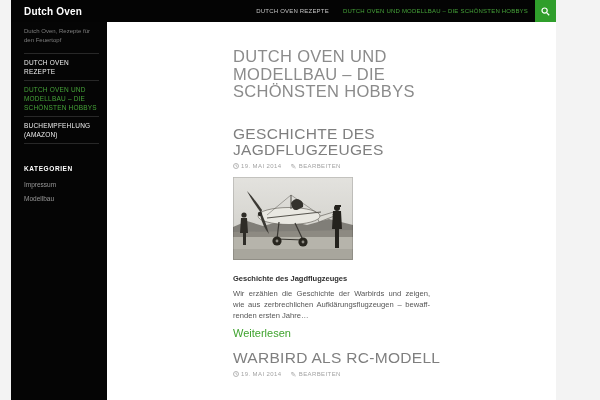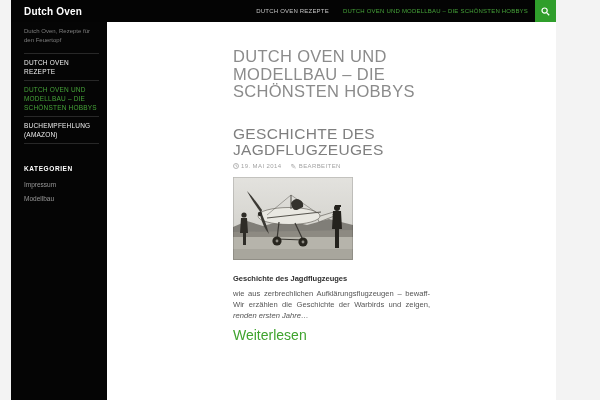--- a/index.html
+++ b/index.html
@@ -38,22 +38,22 @@
   .post-title{margin:0;font-size:15.5px;line-height:16.5px;font-weight:400;letter-spacing:.3px;color:#7f7f7f;text-transform:uppercase;}
   .post-title a{color:inherit;text-decoration:none;cursor:pointer;}
   .nowrap{white-space:nowrap;}
   .meta{margin-top:4px;display:flex;align-items:center;gap:9px;font-size:6px;letter-spacing:.4px;color:#a3a3a3;text-transform:uppercase;}
   .meta .m{display:flex;align-items:center;gap:2px;cursor:pointer;}
   .pencil{font-size:7px;line-height:1;color:#a3a3a3;}
   figure.photo{margin:7px 0 0;padding:0;width:120px;height:83px;cursor:pointer;}
   .caption{margin:14px 0 0;font-size:7.5px;font-weight:bold;color:#2f2f2f;}
   .excerpt{margin-top:5px;font-size:7.6px;line-height:11.2px;color:#555555;width:197px;}
   .jline{text-align:justify;text-align-last:justify;}
-  .jline.last{text-align-last:left;font-style:italic;}
-  .more{display:inline-block;margin-top:6px;font-size:14px;color:#3fa32e;text-decoration:none;cursor:pointer;}
+  .jline.last{text-align-last:left;}
+  .more{display:inline-block;margin-top:6px;font-size:11px;color:#3fa32e;text-decoration:none;cursor:pointer;}
 </style>
 </head>
 <body>
 
 <div class="page">
   <div class="site">
 
     <header class="masthead">
       <div class="site-title">Dutch Oven</div>
       <nav class="top-nav">
@@ -151,24 +151,42 @@
             <rect x="102" y="28" width="6" height="2" fill="#24221d"></rect>
             <path d="M100,34 L108,34 L109,52 L106,52 L106,71 L102,71 L102,52 L99,52 Z" fill="#24221d"></path>
 
             <rect x="0.4" y="0.4" width="119.2" height="82.2" fill="none" stroke="#000000" stroke-opacity="0.18" stroke-width="0.8"></rect>
           </svg>
         </figure>
 
         <p class="caption">Geschichte des Jagdflugzeuges</p>
 
         <div class="excerpt">
+            <div class="jline">Wir erzählen die Geschichte der Warbirds und zeigen,</div>
             <div class="jline">wie aus zerbrechlichen Aufklärungsflugzeugen – bewaff-</div>
-            <div class="jline">Wir erzählen die Geschichte der Warbirds und zeigen,</div>
             <div class="jline last">renden ersten Jahre…</div>
           </div>
 
         <a class="more">Weiterlesen</a>
       </article>
 
+      <article class="post2">
+        <h2 class="post-title nowrap">
+          <a>WARBIRD ALS RC-MODELL</a>
+        </h2>
+        <div class="meta">
+          <span class="m">
+            <svg width="6" height="6" viewBox="0 0 6 6">
+              <circle cx="3" cy="3" r="2.5" fill="none" stroke="#a3a3a3" stroke-width="0.8"></circle>
+              <polyline points="3,1.6 3,3 4.2,3.6" fill="none" stroke="#a3a3a3" stroke-width="0.7"></polyline>
+            </svg>
+            <span>19. MAI 2014</span>
+          </span>
+          <span class="m">
+            <span class="pencil">✎</span>
+            <span>BEARBEITEN</span>
+          </span>
+        </div>
+      </article>
     </main>
 
   </div>
 </div>
 
 </body></html>

